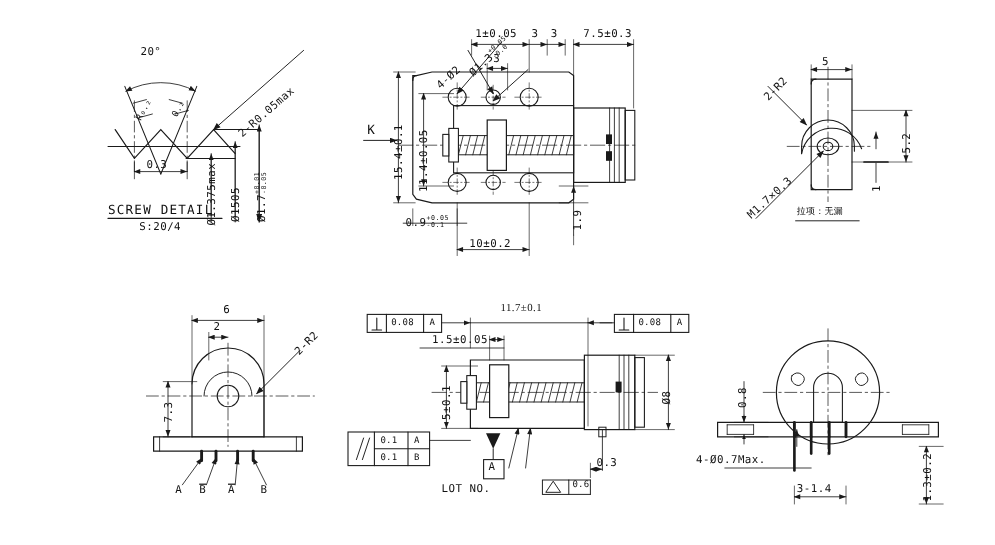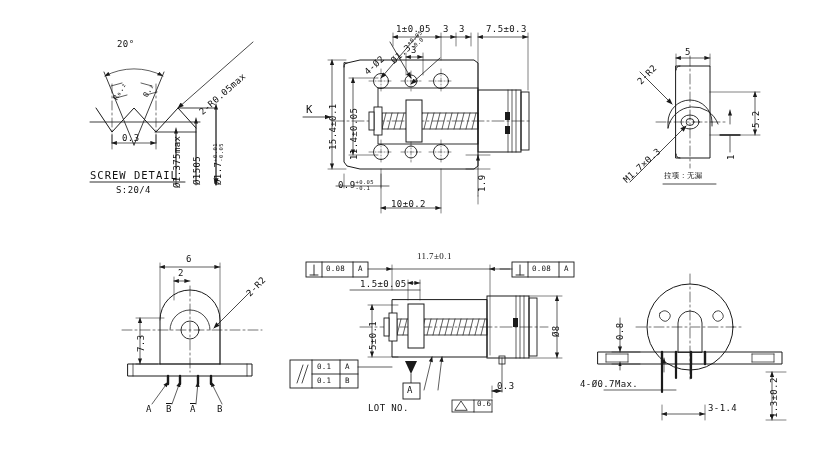--- a/index.html
+++ b/index.html
@@ -498,17 +498,17 @@
 <div class="lbl sm" style="left:317px;top:377px;">0.1</div>
 <div class="lbl sm" style="left:345px;top:377px;">B</div>
 <div class="lbl" style="left:407px;top:386px;">A</div>
 <div class="lbl" style="left:368px;top:404px;">LOT NO.</div>
 <div class="lbl" style="left:497px;top:382px;">0.3</div>
 <div class="lbl sm" style="left:477px;top:400px;">0.6</div>
 <div class="lbl rot90" style="left:552px;top:337px;">Ø8</div>
 
 <div class="lbl rot90" style="left:616px;top:340px;">0.8</div>
 <div class="lbl" style="left:580px;top:380px;">4-Ø0.7Max.</div>
-<div class="lbl" style="left:664px;top:404px;padding-left:44px;">3-1.4</div>
+<div class="lbl" style="left:664px;top:404px;">3-1.4</div>
 <div class="lbl rot90" style="left:770px;top:418px;">1.3±0.2</div>
 
 
 </div>
 
 </body></html>

